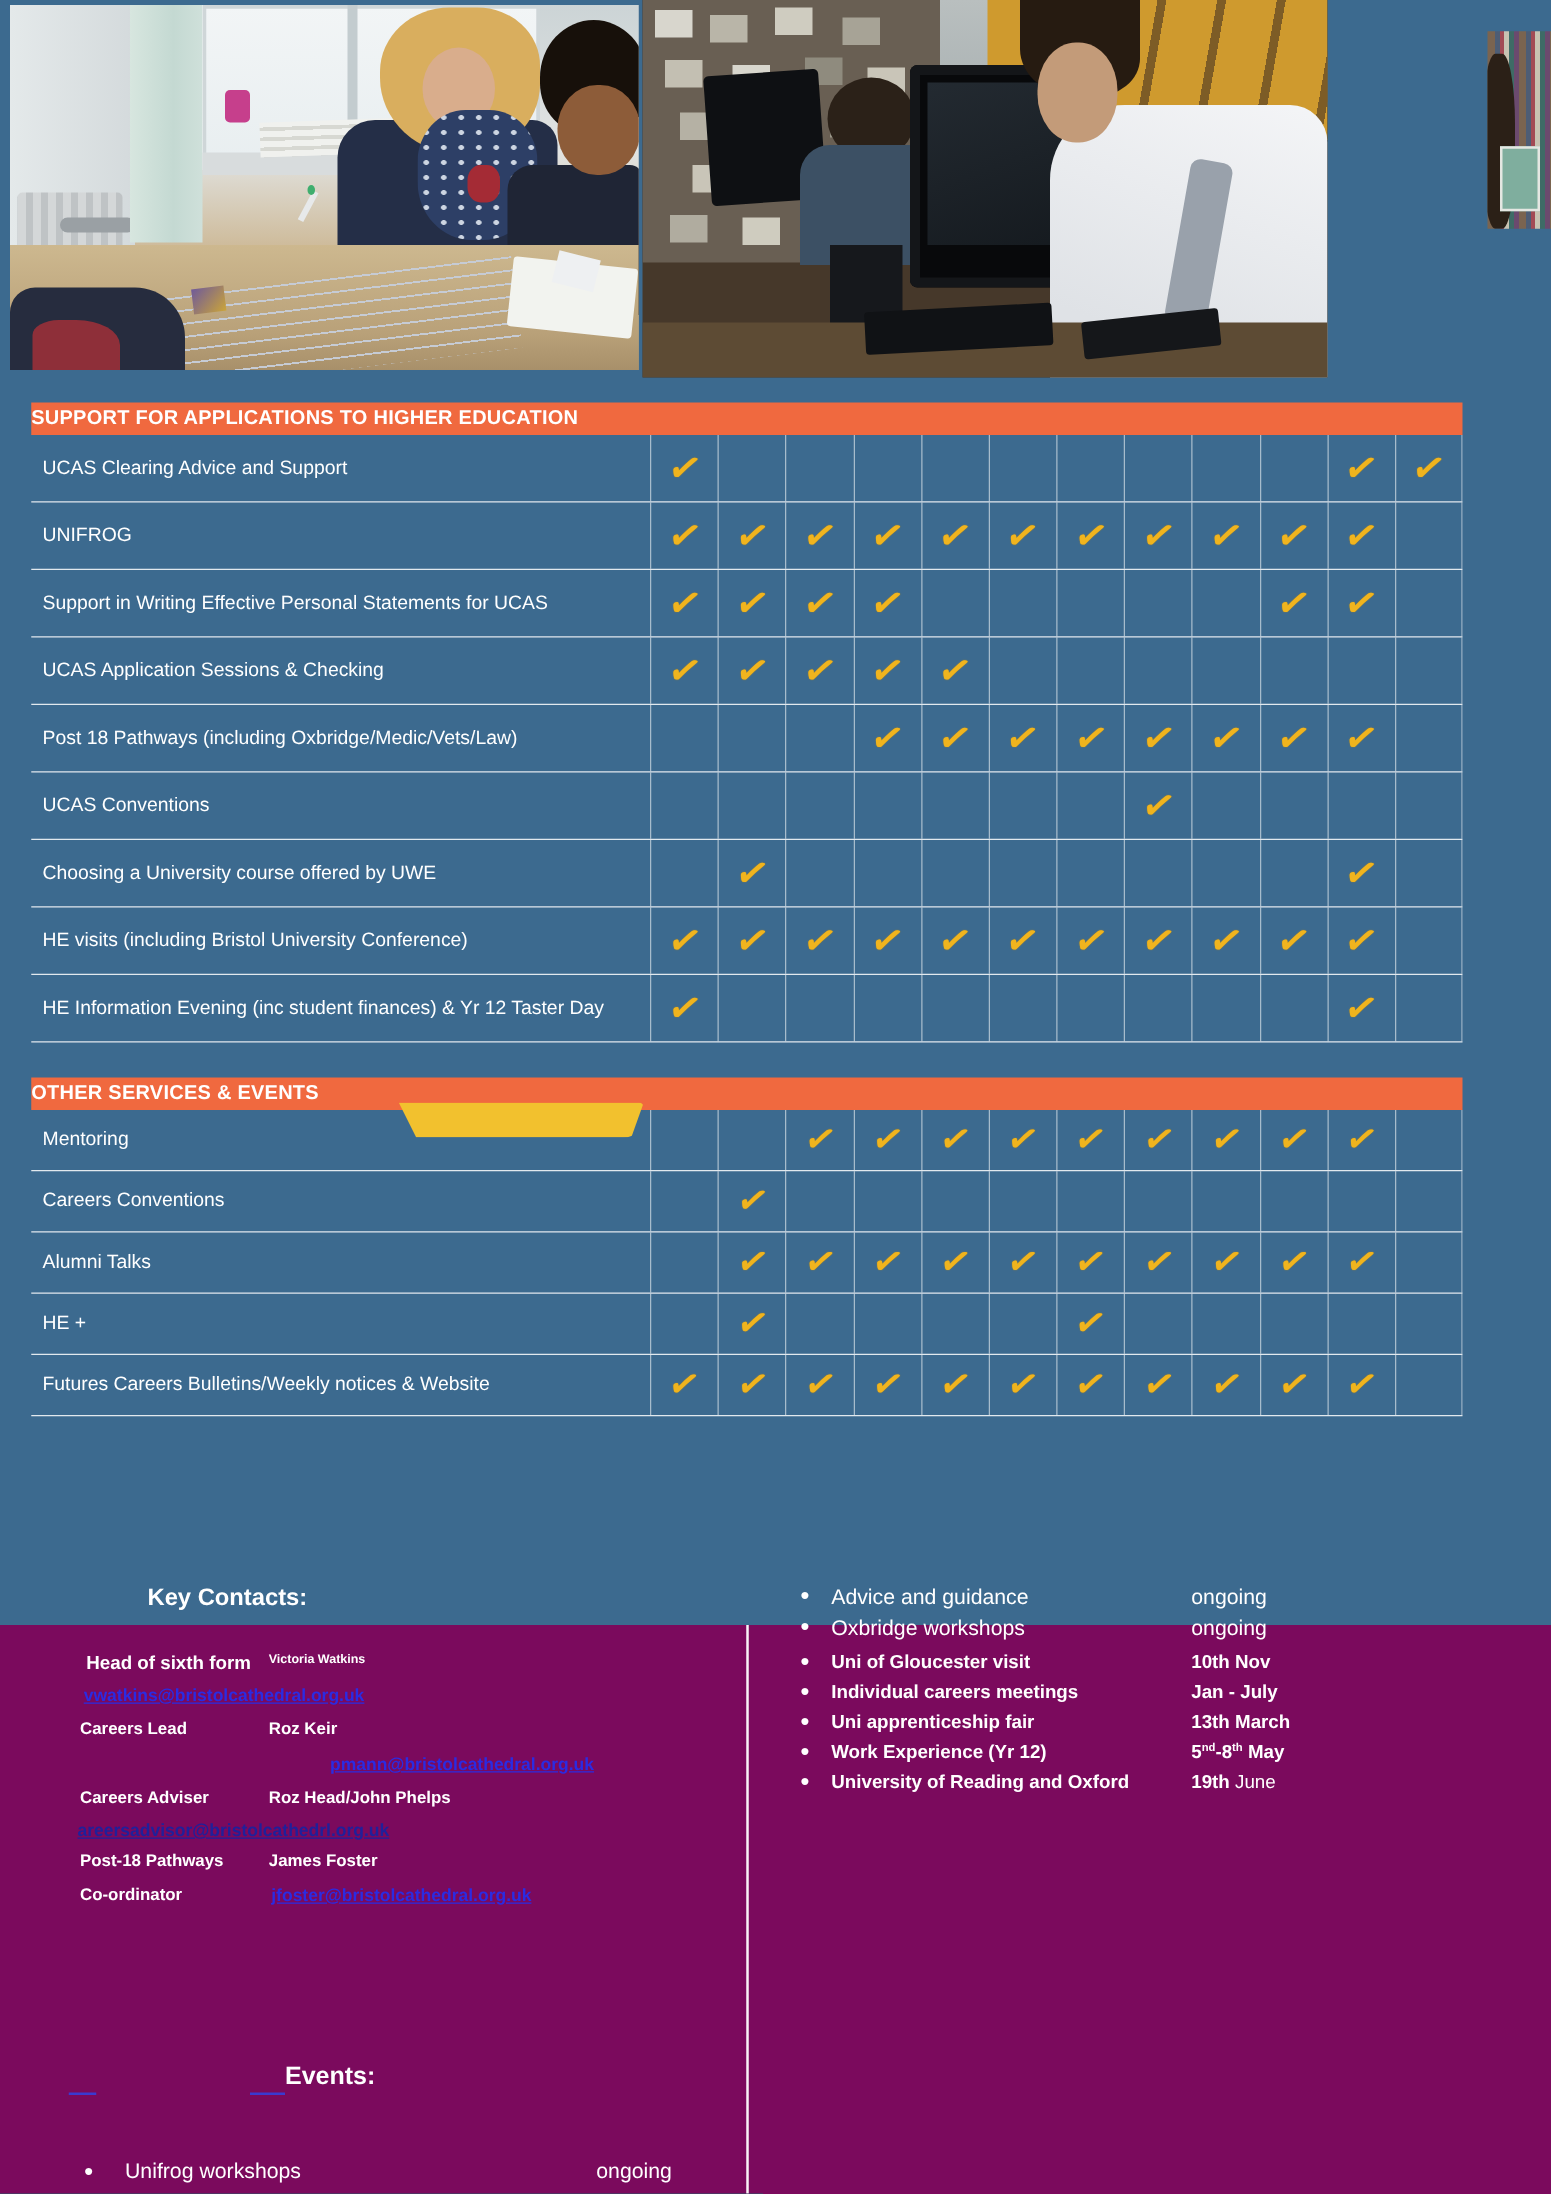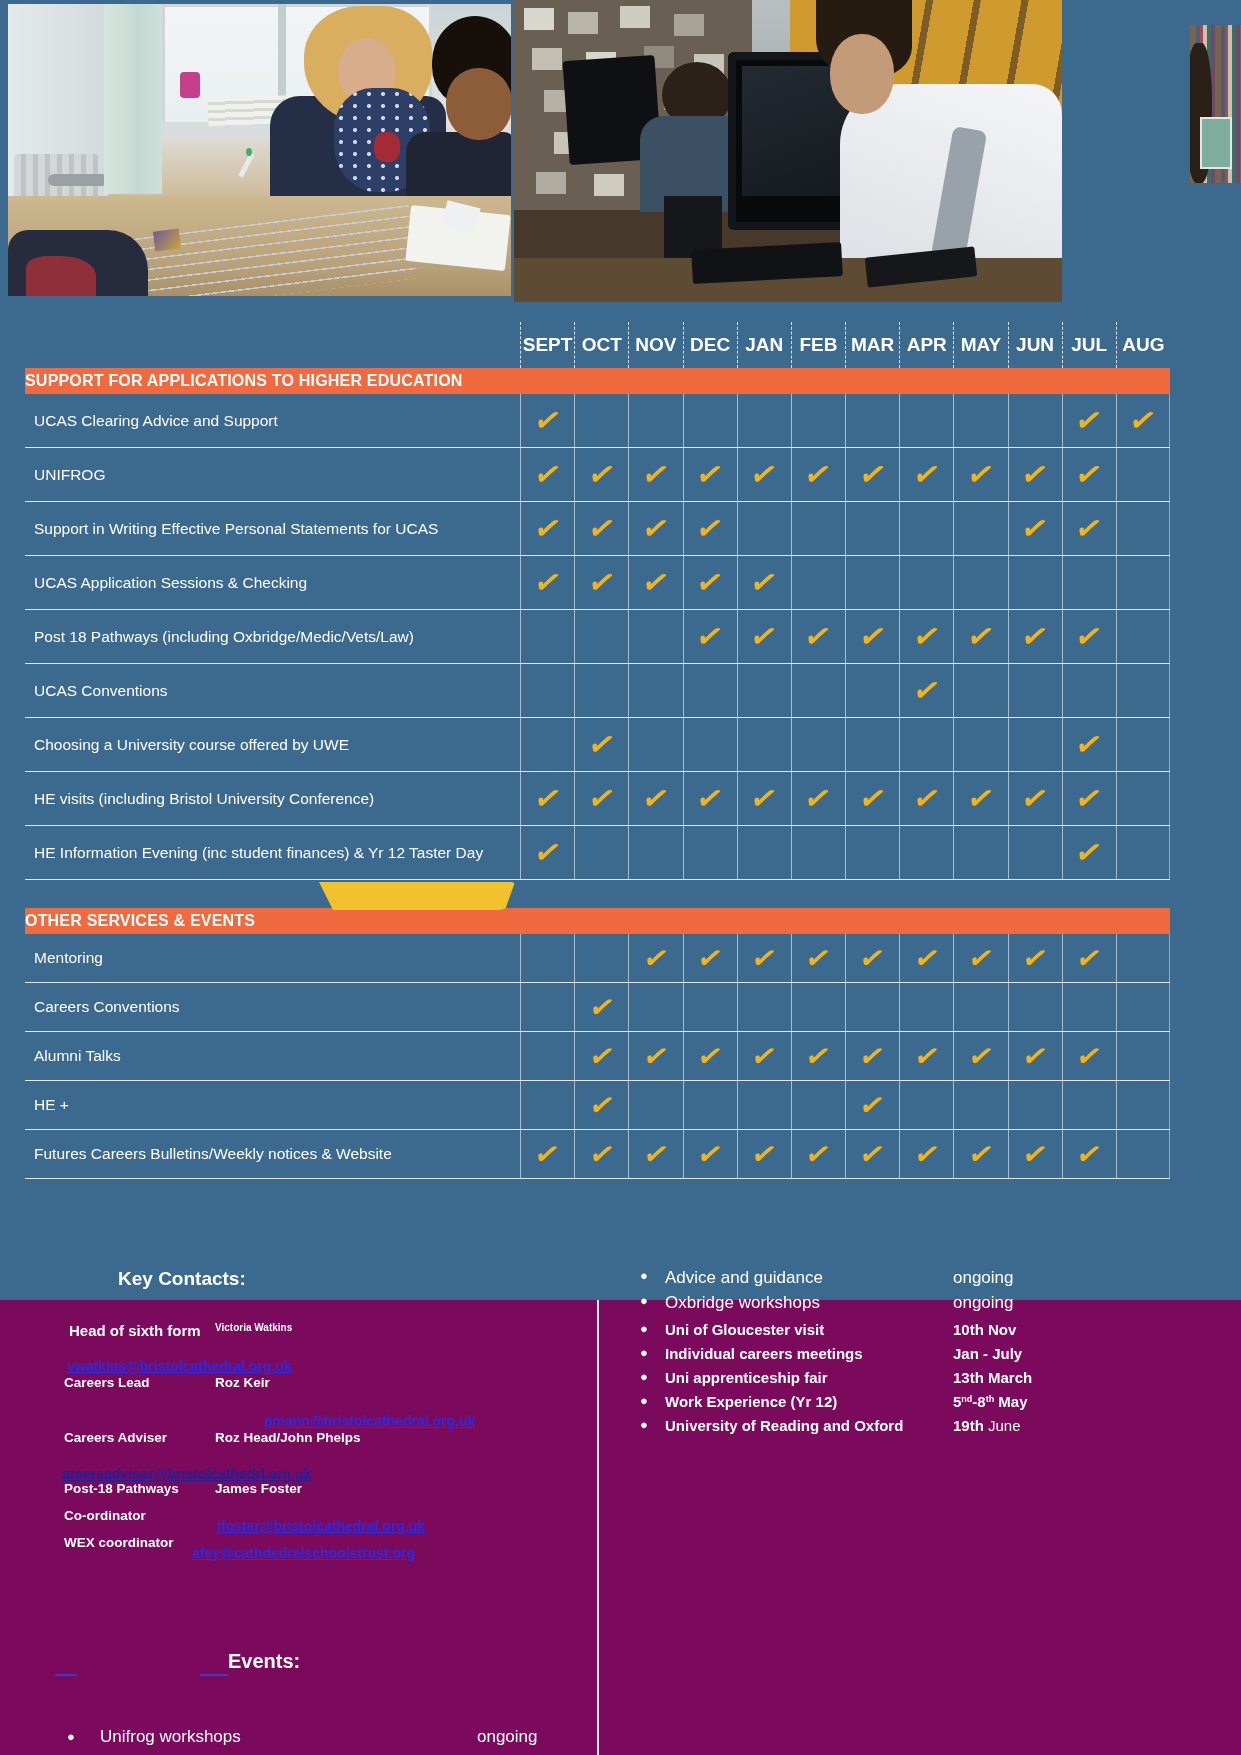--- a/index.html
+++ b/index.html
@@ -88,21 +88,21 @@
   .yellow-blob { position:absolute; left:315px; top:882px; width:200px; height:28px; background:#F2C12E;
                  clip-path:polygon(2% 0,100% 0,95% 100%,9% 100%); border-radius:4px 4px 16px 12px; }
 
   
   .kc-heading { position:absolute; left:118px; top:1268px; color:#fff; font-weight:bold; font-size:19px; }
   .purple { position:absolute; left:0; top:1300px; width:1241px; height:455px; background:#7B0A5D; }
   .divider { position:absolute; left:597px; top:1300px; width:2px; height:455px; background:rgba(255,255,255,0.95); }
 
   .kc-line { position:absolute; left:12px; width:598px; height:20px; color:#fff; font-size:13.5px; font-weight:bold; }
   .kc-line span, .kc-line a { position:absolute; white-space:nowrap; }
-  .kc-link { color:#2B2BE2; text-decoration:underline; font-size:14px; font-weight:bold;margin-top:10px; }
+  .kc-link { color:#2B2BE2; text-decoration:underline; font-size:14px; font-weight:bold; }
   .kc-link.dark { color:#20209A; }
 
   .ev-row { position:absolute; height:22px; white-space:nowrap; color:#fff; }
   .ev-row .bullet { position:absolute; left:640px; font-size:13px; }
   .ev-row .lbl { position:absolute; left:665px; }
   .ev-row .date { position:absolute; left:953px; }
   .ev-plain { font-size:17px; font-weight:normal; }
   .ev-bold { font-size:15px; font-weight:bold; }
   .ev-row sup { font-size:9px; vertical-align:5px; }
 
@@ -167,35 +167,20 @@
     <div class="p p2-kb"></div>
     <div class="p p2-kb2"></div>
   </div>
 
   <div class="photo photo3">
     <div class="p p3-hair"></div>
     <div class="p p3-book"></div>
   </div>
 
   <div class="tbl">
-    <div class="months-row">
-      <div class="mh-spacer"></div>
-    <div class="mh">SEPT</div>
-        <div class="mh">OCT</div>
-        <div class="mh">NOV</div>
-        <div class="mh">DEC</div>
-        <div class="mh">JAN</div>
-        <div class="mh">FEB</div>
-        <div class="mh">MAR</div>
-        <div class="mh">APR</div>
-        <div class="mh">MAY</div>
-        <div class="mh">JUN</div>
-        <div class="mh">JUL</div>
-        <div class="mh">AUG</div>
-      </div>
     <div id="tbl-body">
         <div class="secbar">
           <span>SUPPORT FOR APPLICATIONS TO HIGHER EDUCATION</span>
         </div>
         <div class="trow">
           <div class="rlabel">UCAS Clearing Advice and Support</div>
           <div class="cell">
             <span class="check">✓</span>
           </div>
           <div class="cell"></div>
@@ -606,24 +591,20 @@
       <a class="kc-link dark" href="#" style="left: 50px;">areersadvisor@bristolcathedrl.org.uk</a>
     </div>
     <div class="kc-line" style="top: 1481px;">
       <span class="kc-role" style="left: 52px;">Post-18 Pathways</span>
       <span class="kc-name" style="left: 203px;">James Foster</span>
     </div>
     <div class="kc-line" style="top: 1508px;">
       <span class="kc-role" style="left: 52px;">Co-ordinator</span>
       <a class="kc-link" href="#" style="left: 205px;">jfoster@bristolcathedral.org.uk</a>
     </div>
-    <div class="kc-line" style="top: 1535px;">
-      <span class="kc-role" style="left: 52px;">WEX coordinator</span>
-      <a class="kc-link" href="#" style="left: 180px;">afey@cathdedralschoolstrust.org</a>
-    </div>
     <div class="ev-row ev-plain" style="top: 1268px;">
       <span class="bullet">●</span>
       <span class="lbl">Advice and guidance</span>
       <span class="date">ongoing</span>
     </div>
     <div class="ev-row ev-plain" style="top: 1293px;">
       <span class="bullet">●</span>
       <span class="lbl">Oxbridge workshops</span>
       <span class="date">ongoing</span>
     </div>

